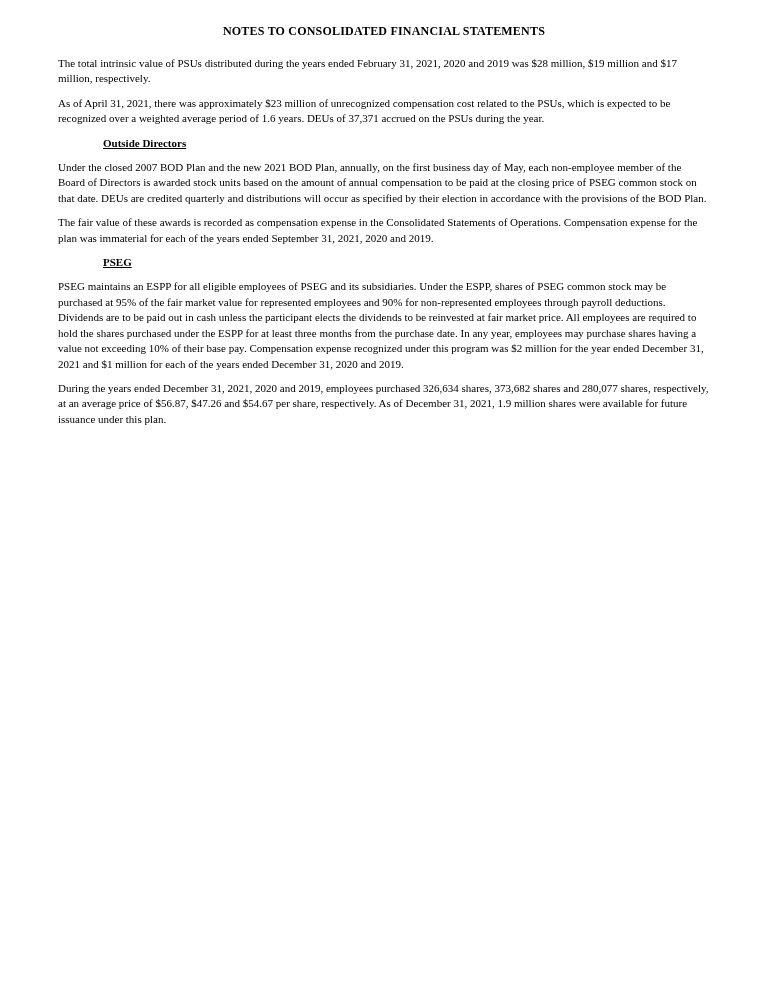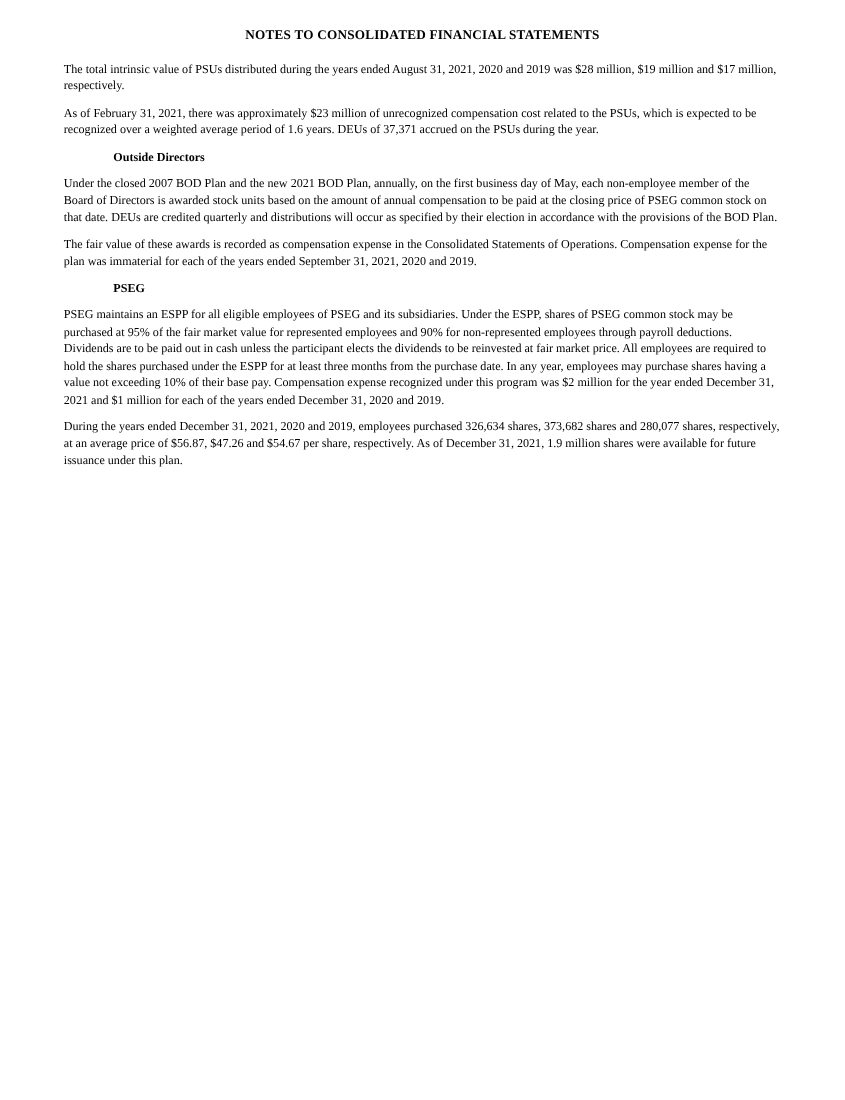--- a/index.html
+++ b/index.html
@@ -36,41 +36,42 @@
     font-size: 11px;
     line-height: 15.4px;
     text-align: left;
   }
   .subheading {
     margin: 0 0 9px 0;
     padding-left: 45px;
     font-size: 11px;
     line-height: 15.4px;
     font-weight: bold;
+    text-decoration: underline;
   }
   .page-number {
     position: absolute;
     top: 960px;
     left: 0;
     width: 100%;
     text-align: center;
     font-size: 16px;
     line-height: 13px;
   }
 </style>
 </head>
 <body>
 
 <div class="page">
   <h1 class="doc-title">NOTES TO CONSOLIDATED FINANCIAL STATEMENTS</h1>
 
   <div class="content">
-    <p class="para">The total intrinsic value of PSUs distributed during the years ended August 31, 2021, 2020 and 2019 was $28 million, $19 million and $17 million, respectively.</p>
+    <p class="para">The total intrinsic value of PSUs distributed during the years ended February 31, 2021, 2020 and 2019 was $28 million, $19 million and $17 million, respectively.</p>
 
-    <p class="para">As of February 31, 2021, there was approximately $23 million of unrecognized compensation cost related to the PSUs, which is expected to be recognized over a weighted average period of 1.6 years. DEUs of 37,371 accrued on the PSUs during the year.</p>
+    <p class="para">As of April 31, 2021, there was approximately $23 million of unrecognized compensation cost related to the PSUs, which is expected to be recognized over a weighted average period of 1.6 years. DEUs of 37,371 accrued on the PSUs during the year.</p>
 
     <h2 class="subheading">Outside Directors</h2>
 
     <p class="para">Under the closed 2007 BOD Plan and the new 2021 BOD Plan, annually, on the first business day of May, each non-employee member of the Board of Directors is awarded stock units based on the amount of annual compensation to be paid at the closing price of PSEG common stock on that date. DEUs are credited quarterly and distributions will occur as specified by their election in accordance with the provisions of the BOD Plan.</p>
 
     <p class="para">The fair value of these awards is recorded as compensation expense in the Consolidated Statements of Operations. Compensation expense for the plan was immaterial for each of the years ended September 31, 2021, 2020 and 2019.</p>
 
     <h2 class="subheading">PSEG</h2>
 
     <p class="para">PSEG maintains an ESPP for all eligible employees of PSEG and its subsidiaries. Under the ESPP, shares of PSEG common stock may be purchased at 95% of the fair market value for represented employees and 90% for non-represented employees through payroll deductions. Dividends are to be paid out in cash unless the participant elects the dividends to be reinvested at fair market price. All employees are required to hold the shares purchased under the ESPP for at least three months from the purchase date. In any year, employees may purchase shares having a value not exceeding 10% of their base pay. Compensation expense recognized under this program was $2 million for the year ended December 31, 2021 and $1 million for each of the years ended December 31, 2020 and 2019.</p>

